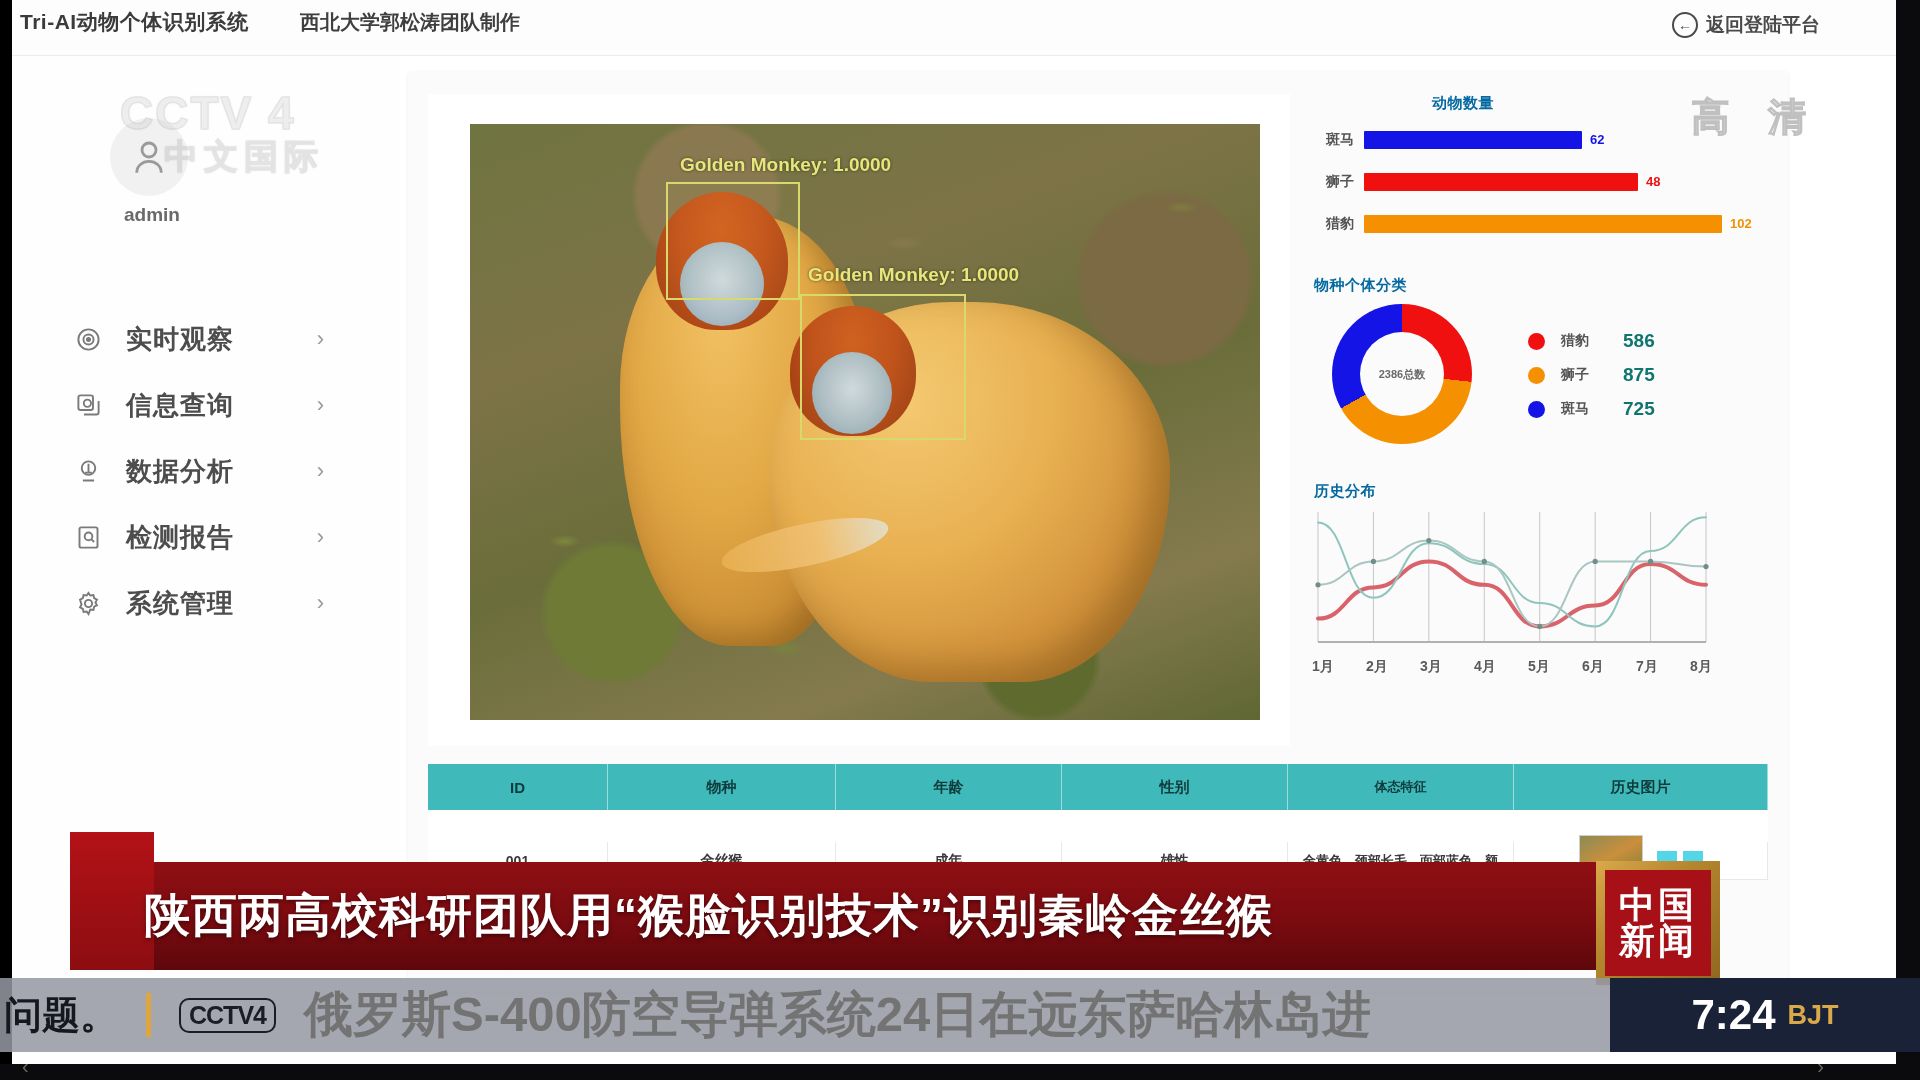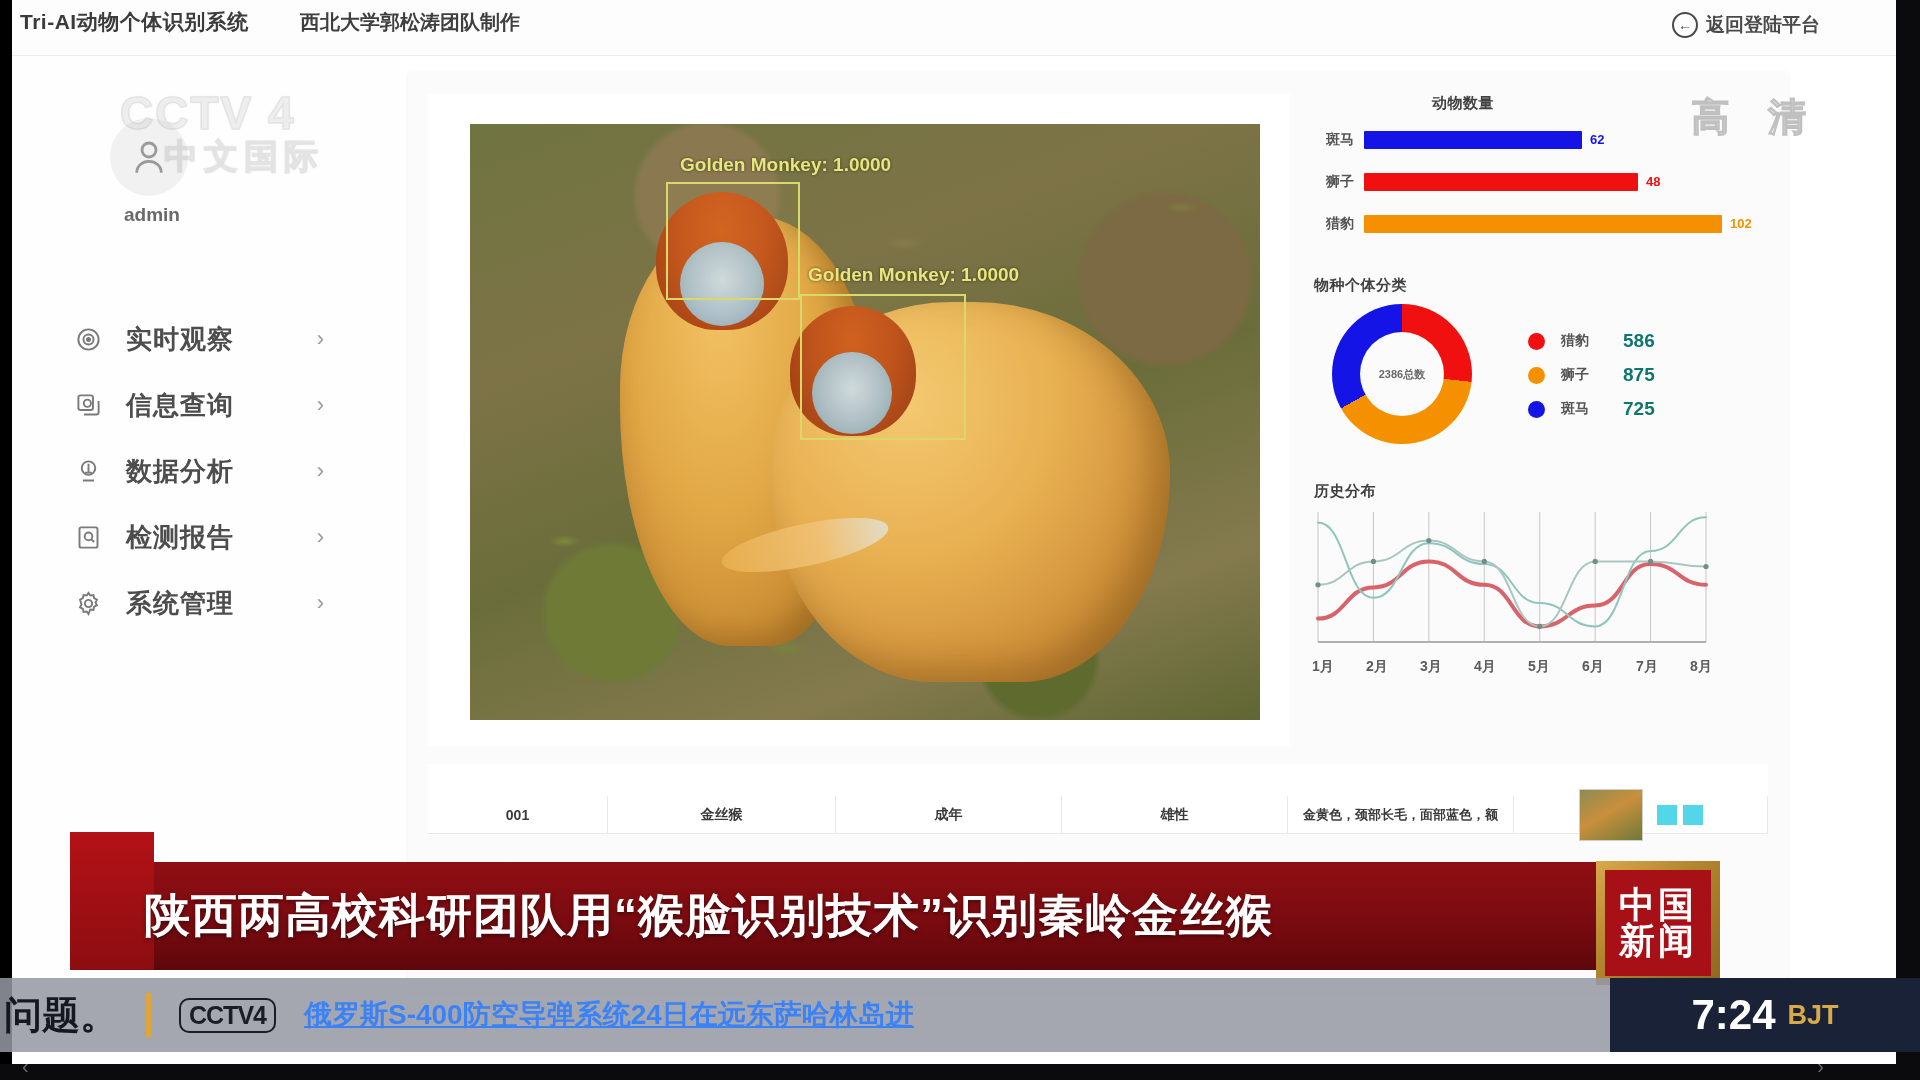--- a/index.html
+++ b/index.html
@@ -207,21 +207,21 @@
     text-shadow: 0 0 3px rgba(0,0,0,.55);
     white-space: nowrap;
   }
 
   
   .charts-panel {
     position: absolute; left: 898px; top: 22px;
     width: 462px; height: 652px;
   }
   .chart-title {
-    font-size: 15px; font-weight: 700; color: #404040;
+    font-size: 15px; font-weight: 700; color: #0369a1;
     letter-spacing: .5px;
   }
 
   
   .barchart { position: absolute; left: 0; top: 0; width: 462px; }
   .barchart .chart-title { position: absolute; left: 126px; top: 0; }
   .bar-row {
     position: absolute; left: 0;
     display: flex; align-items: center; width: 462px; height: 20px;
   }
@@ -397,23 +397,22 @@
   .ticker-logo {
     font-size: 25px; font-weight: 700; color: #1b1d26;
     letter-spacing: -1px;
     border: 2px solid #1b1d26;
     border-radius: 10px;
     padding: 1px 8px;
     white-space: nowrap;
   }
   .ticker-text {
     margin-left: 28px;
-    font-size: 28px; font-weight: 700; color: #3b82f6;
+    font-size: 49px; font-weight: 700; color: #737373;
     white-space: nowrap;
-    text-decoration: underline;
   }
 
   .clock {
     position: absolute; right: 0; bottom: 28px;
     width: 310px; height: 74px;
     background: #1a2238;
     display: flex; align-items: center; justify-content: center;
     gap: 12px;
   }
   .clock-time { font-size: 42px; font-weight: 700; color: #ffffff; }
@@ -627,20 +626,28 @@
             <span class="x-label">5月</span>
             <span class="x-label">6月</span>
             <span class="x-label">7月</span>
             <span class="x-label">8月</span>
           </div>
         </div>
 
       </div>
 
       <div class="data-table">
+        <div class="table-head">
+          <div class="th c-id">ID</div>
+          <div class="th c-species">物种</div>
+          <div class="th c-age">年龄</div>
+          <div class="th c-sex">性别</div>
+          <div class="th c-feature">体态特征</div>
+          <div class="th c-photo">历史图片</div>
+        </div>
         <div class="table-row">
           <div class="td c-id">001</div>
           <div class="td c-species">金丝猴</div>
           <div class="td c-age">成年</div>
           <div class="td c-sex">雄性</div>
           <div class="td c-feature">金黄色，颈部长毛，面部蓝色，额</div>
           <div class="td c-photo">
             <span class="thumb"></span>
             <span class="thumb-badges">
               <span class="badge-sq"></span>

